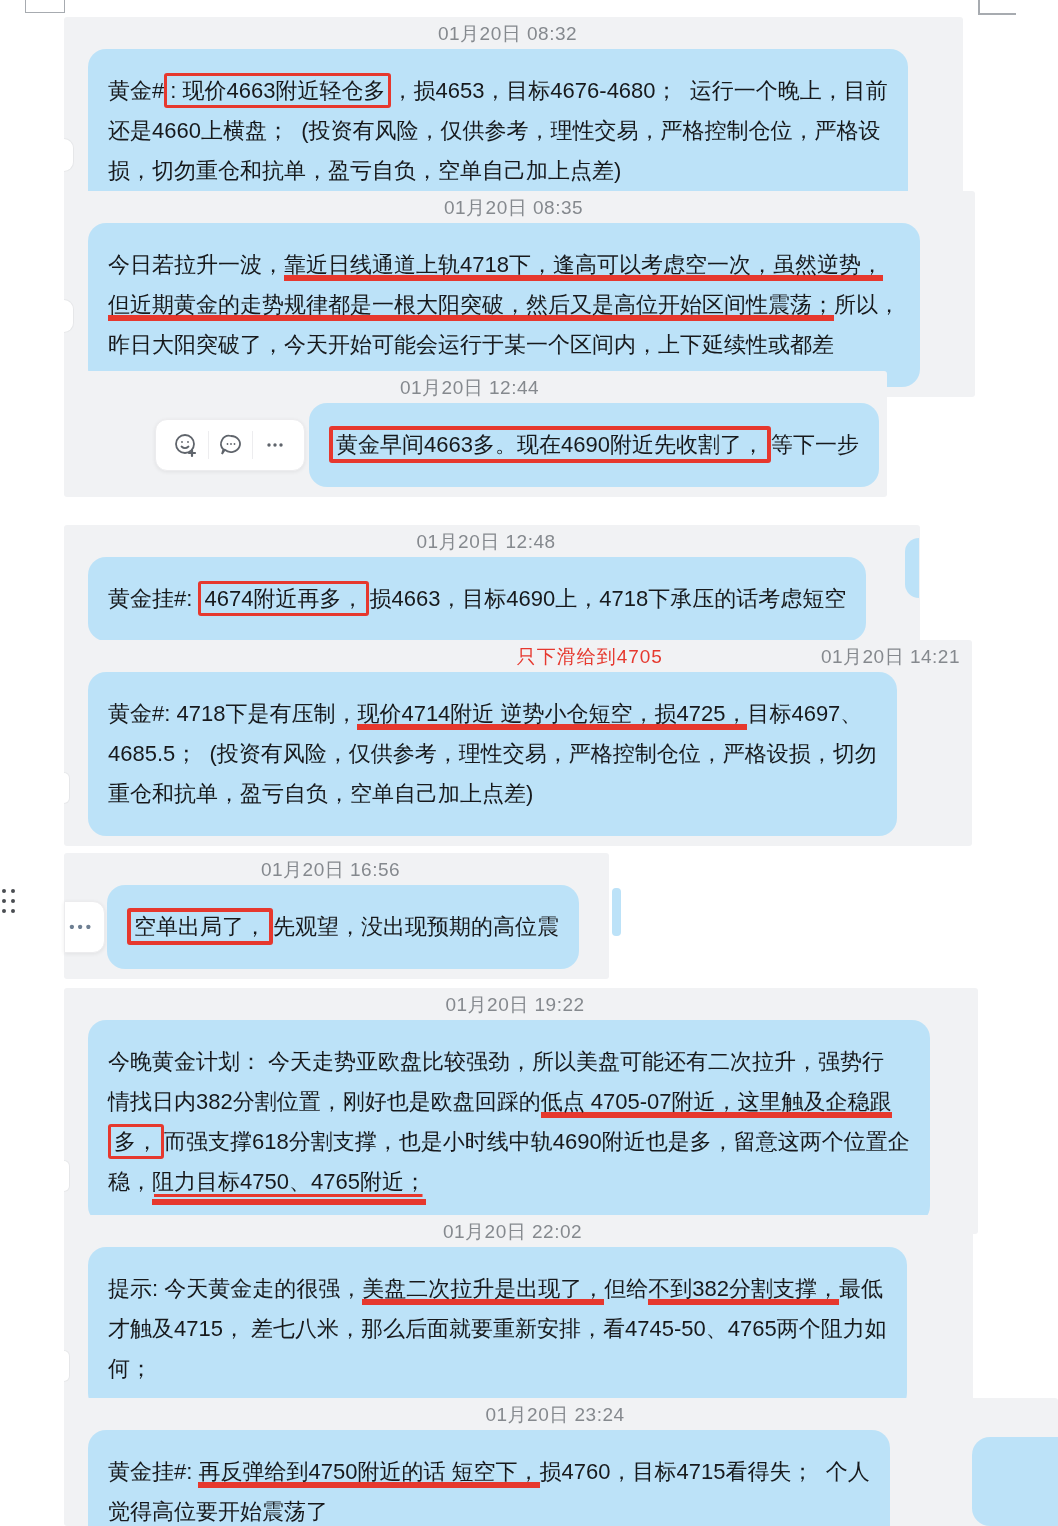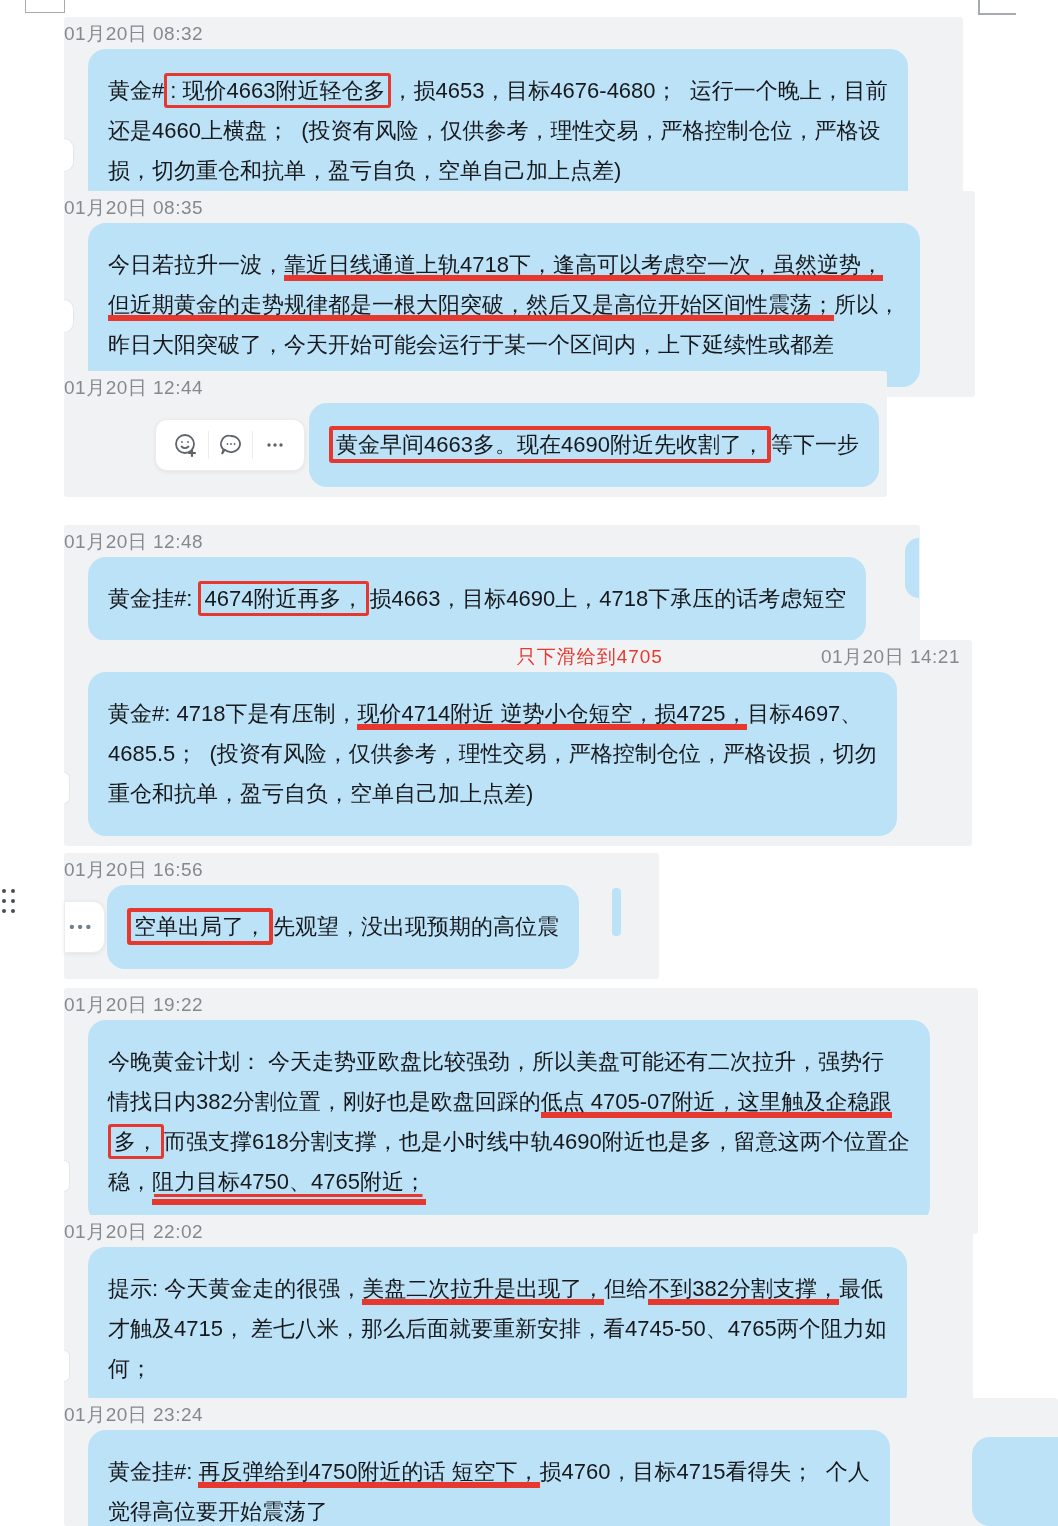--- a/index.html
+++ b/index.html
@@ -14,26 +14,26 @@
   body{font-family:"Liberation Sans","DejaVu Sans",sans-serif;}
   .page{position:relative;width:1058px;height:1526px;background:#fff;overflow:hidden}
 
   
   .group{position:absolute;left:64px;background:var(--panel);border-radius:3px}
   .g1{top:17px;width:899px}
   .g2{top:191px;width:911px}
   .g3{top:371px;width:823px}
   .g4{top:525px;width:856px}
   .g5{top:640px;width:908px}
-  .g6{top:853px;width:595px}
+  .g6{top:853px;width:545px}
   .g7{top:988px;width:914px}
   .g8{top:1215px;width:909px}
   .g9{top:1398px;width:994px;height:128px;overflow:hidden}
 
-  .time{padding:6px 12px 0 0;text-align:left;font-size:19px;line-height:22px;color:var(--tsc);letter-spacing:.5px}
+  .time{padding:6px 12px 0 0;text-align:center;font-size:19px;line-height:22px;color:var(--tsc);letter-spacing:.5px}
   .g5 .time{display:flex;justify-content:flex-end;align-items:baseline}
   .red-note{color:var(--red);font-size:19px;margin-right:158px;letter-spacing:1px}
 
   .brow{display:flex;align-items:center;margin:4px 0 10px 24px}
   .bubble{background:var(--bubble);border-radius:18px;padding:22px 20px;font-size:22px;
           line-height:40px;color:var(--ink);white-space:pre-wrap;width:fit-content;max-width:880px}
   .g3 .brow{margin-left:91px}
   .g3 .bubble{margin-left:4px}
   .g6 .brow{margin-left:0}
   .g6 .bubble{margin-left:2px}

